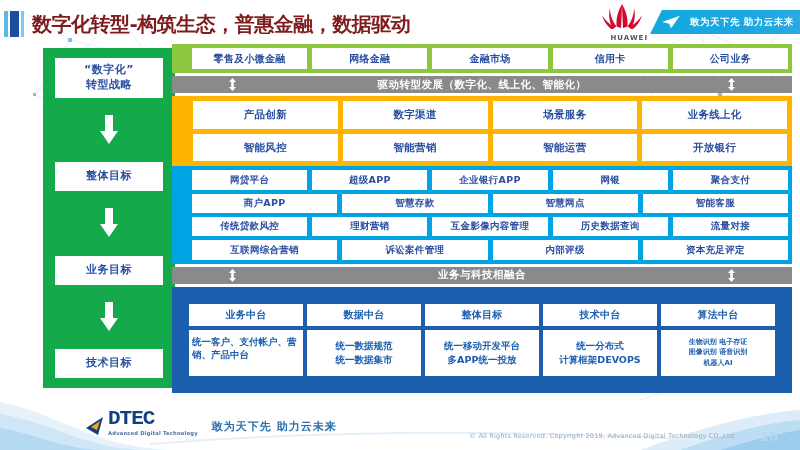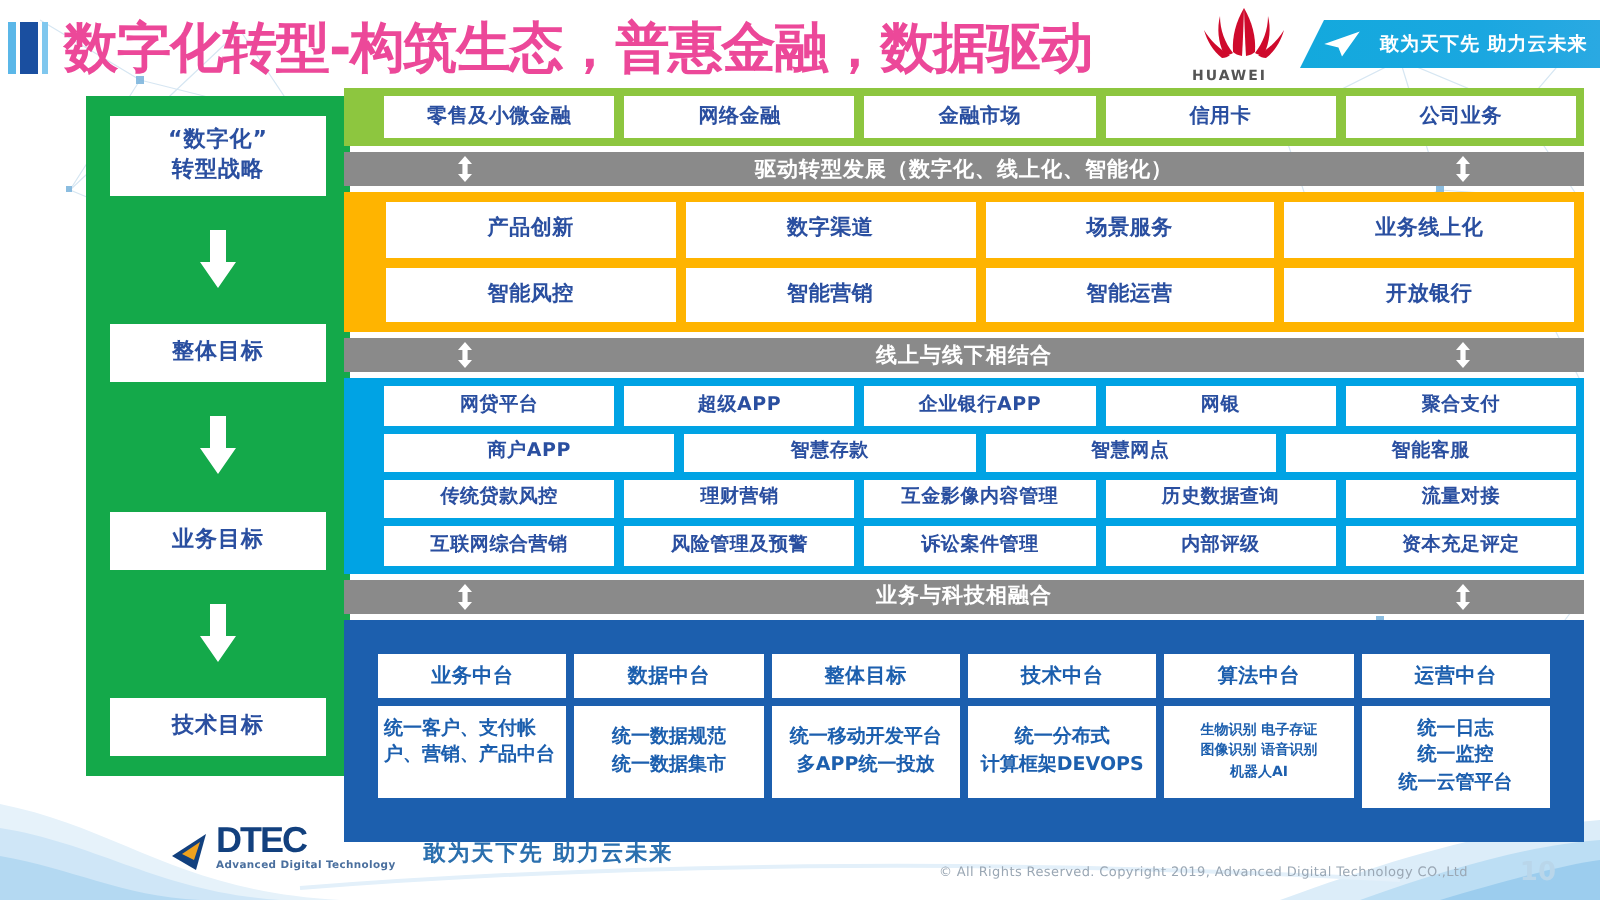--- a/index.html
+++ b/index.html
@@ -20,26 +20,26 @@
     position: absolute; left: 0; top: 6px; width: 800px; height: 36px;
     z-index: 5; display: flex; align-items: center;
   }
   .title-deco { width: 22px; height: 26px; margin-left: 4px; position: relative; flex: none; }
   .title-deco i { position: absolute; top: 0; height: 26px; display: block; }
   .title-deco i:nth-child(1){ left: 0px;  width: 4px; background: #5bb7e8; }
   .title-deco i:nth-child(2){ left: 6px;  width: 9px; background: #1a4fa0; }
   .title-deco i:nth-child(3){ left: 17px; width: 3px; background: #7fc7ee; }
   .title-text {
     font-family: "DejaVu Sans", "Liberation Sans", sans-serif;
-    font-size: 27px; font-weight: bold; color: #ec4899;
+    font-size: 20px; font-weight: bold; color: #7f1d1d;
     letter-spacing: -0.5px; white-space: nowrap; margin-left: 6px;
   }
 
   
-  .hw-logo { position: absolute; left: 596px; top: 2px; width: 52px; height: 40px; z-index: 6; text-align: left; }
+  .hw-logo { position: absolute; left: 596px; top: 2px; width: 52px; height: 40px; z-index: 6; text-align: right; }
   .hw-name { font-size: 7px; font-weight: bold; color: #555; letter-spacing: 1px; margin-top: -2px; }
 
   
   .ribbon {
     position: absolute; left: 650px; top: 10px; width: 150px; height: 24px; z-index: 6;
     background: linear-gradient(90deg, #13a9dd 0%, #1aa7e0 60%, #2aa9e2 100%);
     clip-path: polygon(12px 0, 100% 0, 100% 100%, 0 100%);
     display: flex; align-items: center;
   }
   .ribbon-arrow { width: 22px; height: 16px; margin-left: 10px; flex: none; }
@@ -108,21 +108,21 @@
     display: flex; align-items: center; justify-content: center;
   }
   .navy-body.left-align { text-align: left; justify-content: flex-start; align-items: flex-start; }
   .navy-body.tiny { font-size: 7px; line-height: 1.5; letter-spacing: 0; }
 
   
   .footer { position: absolute; left: 0; bottom: 0; width: 800px; height: 56px; z-index: 5; }
   .dtec { position: absolute; left: 85px; bottom: 14px; display: flex; align-items: flex-end; }
   .dtec-mark { width: 22px; height: 20px; margin-right: 1px; }
   .dtec-wrap { display: flex; flex-direction: column; }
-  .dtec-word { font-family: Liberation Sans, sans-serif; font-size: 18px; font-weight: bold;
+  .dtec-word { font-family: Liberation Mono, monospace; font-size: 21px; font-weight: bold;
                color: #12407e; letter-spacing: -1px; line-height: 0.95; }
   .dtec-sub { font-size: 5.2px; color: #4a6f9e; letter-spacing: 0.2px; font-weight: bold; margin-top: 1px; }
   .dtec-slogan { font-size: 11px; color: #2a6fae; font-weight: bold; margin-left: 14px; margin-bottom: 2px; letter-spacing: 1px; }
   .copyright { position: absolute; right: 66px; bottom: 10px; font-size: 6.5px; color: #9aa7b4; letter-spacing: 0.2px; margin-left: 40px; }
   .page-num { position: absolute; right: 22px; bottom: 6px; font-size: 13px; font-weight: bold; color: #b9d6ea; }
 </style>
 </head>
 <body>
 
 <svg class="bg-net" width="800" height="450" viewBox="0 0 800 450">
@@ -246,29 +246,20 @@
         <div class="cell">业务线上化</div>
       </div>
       <div class="row">
         <div class="cell">智能风控</div>
         <div class="cell">智能营销</div>
         <div class="cell">智能运营</div>
         <div class="cell">开放银行</div>
       </div>
     </div>
 
-    <div class="connector">
-      <svg class="conn-arrow left" viewBox="0 0 9 13">
-        <path d="M4.5 0 L8 4 H5.8 V9 H8 L4.5 13 L1 9 H3.2 V4 H1 Z" fill="#ffffff"></path>
-      </svg>
-      <span class="connector-label">线上与线下相结合</span>
-      <svg class="conn-arrow right" viewBox="0 0 9 13">
-        <path d="M4.5 0 L8 4 H5.8 V9 H8 L4.5 13 L1 9 H3.2 V4 H1 Z" fill="#ffffff"></path>
-      </svg>
-    </div>
 
     <div class="band band-cyan">
       <div class="row">
         <div class="cell">网贷平台</div>
         <div class="cell">超级APP</div>
         <div class="cell">企业银行APP</div>
         <div class="cell">网银</div>
         <div class="cell">聚合支付</div>
       </div>
       <div class="row">
@@ -279,21 +270,20 @@
       </div>
       <div class="row">
         <div class="cell">传统贷款风控</div>
         <div class="cell">理财营销</div>
         <div class="cell">互金影像内容管理</div>
         <div class="cell">历史数据查询</div>
         <div class="cell">流量对接</div>
       </div>
       <div class="row">
         <div class="cell">互联网综合营销</div>
-        <div class="cell">风险管理及预警</div>
         <div class="cell">诉讼案件管理</div>
         <div class="cell">内部评级</div>
         <div class="cell">资本充足评定</div>
       </div>
     </div>
 
     <div class="connector">
       <svg class="conn-arrow left" viewBox="0 0 9 13">
         <path d="M4.5 0 L8 4 H5.8 V9 H8 L4.5 13 L1 9 H3.2 V4 H1 Z" fill="#ffffff"></path>
       </svg>
@@ -317,24 +307,20 @@
           <div class="navy-head">整体目标</div>
           <div class="navy-body">统一移动开发平台<br>多APP统一投放</div>
         </div>
         <div class="navy-col">
           <div class="navy-head">技术中台</div>
           <div class="navy-body">统一分布式<br>计算框架DEVOPS</div>
         </div>
         <div class="navy-col">
           <div class="navy-head">算法中台</div>
           <div class="navy-body tiny">生物识别 电子存证<br>图像识别 语音识别<br>机器人AI</div>
-        </div>
-        <div class="navy-col">
-          <div class="navy-head">运营中台</div>
-          <div class="navy-body">统一日志<br>统一监控<br>统一云管平台</div>
         </div>
       </div>
     </div>
 
   </div>
 </div>
 
 <div class="footer">
   <div class="dtec">
     <svg class="dtec-mark" viewBox="0 0 22 20">

